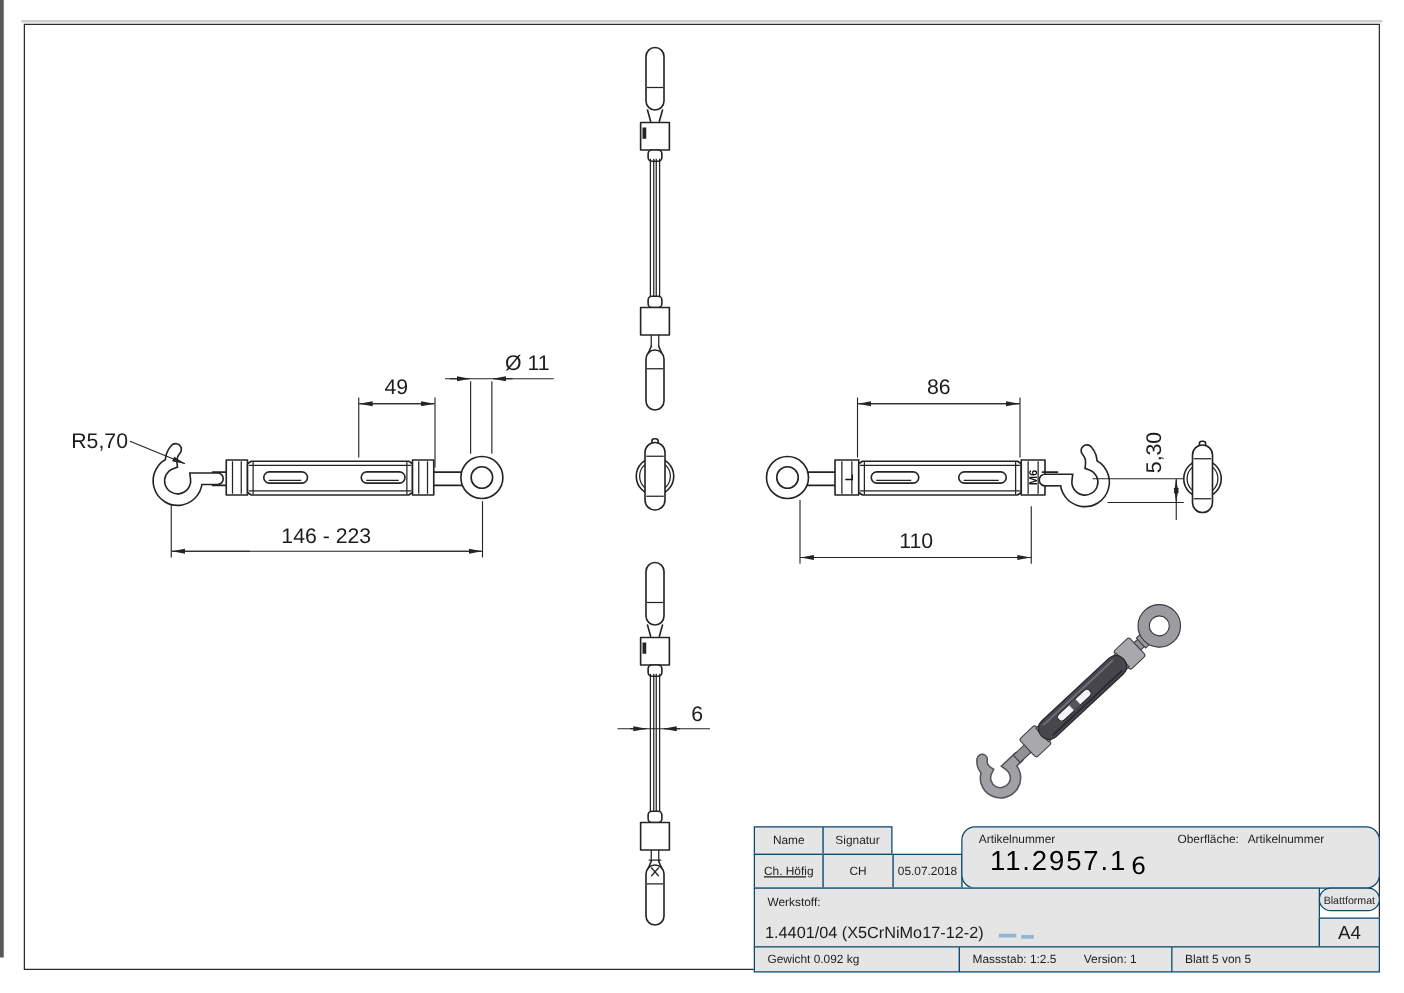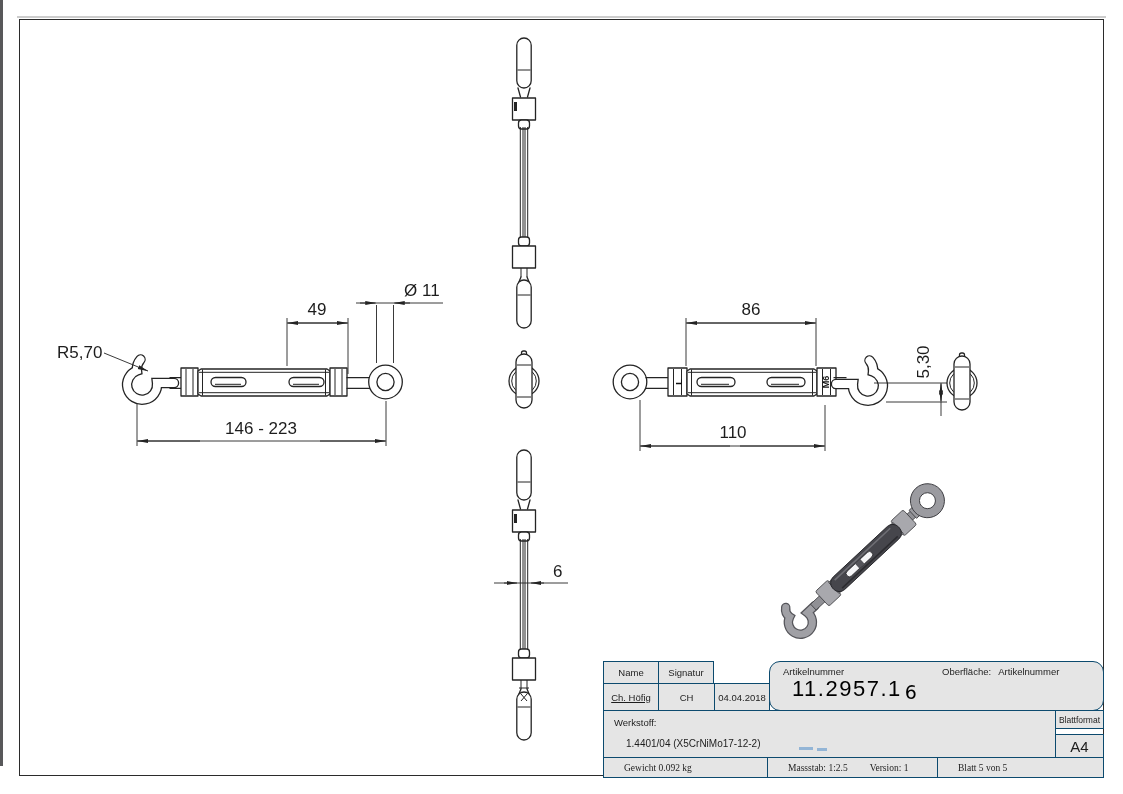--- a/index.html
+++ b/index.html
@@ -13,30 +13,30 @@
   .ln{stroke:#242424;stroke-width:1.3;fill:none;stroke-linecap:round;stroke-linejoin:round;}
   .wf{fill:#ffffff;}
   .thin{stroke:#242424;stroke-width:1;fill:none;}
   .dim{stroke:#242424;stroke-width:0.9;fill:none;}
   .dimtxt{font-size:17px;fill:#1d1d1d;}
   .marktxt{font-size:9px;font-weight:bold;fill:#111;}
   
   .tb{position:absolute;left:603px;top:661px;width:501px;height:117px;font-size:10px;}
   .cell{position:absolute;border:1px solid #0c4a6e;box-sizing:border-box;background:#e5e5e5;}
   .c-center{display:flex;align-items:center;justify-content:center;}
-  .c-left{display:flex;align-items:center;padding-left:20px;font-family:Liberation Serif, serif;}
+  .c-left{display:flex;align-items:center;padding-left:10px;}
   .lbl{font-size:9.5px;}
   .artikel-label{position:absolute;left:13px;top:4px;font-size:9.5px;}
   .artikel-value{position:absolute;left:22px;top:14px;font-size:22px;letter-spacing:1.5px;color:#000;}
   .artikel-suffix{font-size:19px;letter-spacing:0;position:relative;top:3px;left:3px;
                   font-family:"DejaVu Sans", sans-serif;}
   .oberflaeche{position:absolute;left:172px;top:4px;font-size:9.5px;}
   .oberflaeche b{font-weight:normal;margin-left:7px;}
   .werk-label{position:absolute;left:10px;top:6px;font-size:9.5px;}
-  .werk-value{position:absolute;left:22px;top:27px;font-size:10px;}
+  .werk-value{position:absolute;left:8px;top:27px;font-size:13px;}
   .a4{font-size:15px;}
   .blue-dash{position:absolute;height:2.5px;background:#93b5d6;}
 </style>
 </head>
 <body>
 
 <div id="stage">
   <div class="edge-strip"></div>
   <div class="shadow-line"></div>
   <div class="frame"></div>
@@ -233,33 +233,33 @@
       <circle cx="84" cy="0" r="8" stroke="#3a3a3e" stroke-width="0.9" fill="none"></circle>
     </g>
   </svg>
 
   <div class="tb">
     <div class="cell c-center lbl" style="left:0;top:0;width:56px;height:23px;">Name</div>
     <div class="cell c-center lbl" style="left:55px;top:0;width:56px;height:23px;">Signatur</div>
     <div class="cell c-center lbl" style="left:111px;top:0;width:56px;height:23px;margin-top:35px;">Datum</div>
     <div class="cell c-center lbl" style="left:0;top:22px;width:56px;height:28px;text-decoration:underline;">Ch. Höfig</div>
     <div class="cell c-center lbl" style="left:55px;top:22px;width:57px;height:28px;">CH</div>
-    <div class="cell c-center lbl" style="left:111px;top:22px;width:56px;height:28px;">04.04.2018</div>
+    <div class="cell c-center lbl" style="left:111px;top:22px;width:56px;height:28px;">05.07.2018</div>
 
     <div class="cell" style="left:166px;top:0;width:335px;height:50px;border-radius:11px;">
       <span class="artikel-label">Artikelnummer</span>
       <span class="artikel-value"><span>11.2957.1</span><span class="artikel-suffix">6</span></span>
       <span class="oberflaeche"><span>Oberfläche:</span><b>Artikelnummer</b></span>
     </div>
 
     <div class="cell" style="left:0;top:49px;width:453px;height:48px;">
       <span class="werk-label">Werkstoff:</span>
       <span class="werk-value">1.4401/04 (X5CrNiMo17-12-2)</span>
     </div>
-    <div class="cell c-center" style="left:452px;top:49px;width:49px;height:19px;font-size:8.5px;">Blattformat</div>
+    <div class="cell c-center" style="left:452px;top:49px;width:49px;height:19px;font-size:8.5px;border-radius:10px;">Blattformat</div>
     <div class="cell c-center a4" style="left:452px;top:73px;width:49px;height:24px;">A4</div>
 
     <div class="cell c-left lbl" style="left:0;top:96px;width:165px;height:21px;">Gewicht 0.092 kg</div>
     <div class="cell c-left lbl" style="left:164px;top:96px;width:171px;height:21px;">
       <span>Massstab: 1:2.5</span>
       <span style="margin-left:22px;">Version: 1</span>
     </div>
     <div class="cell c-left lbl" style="left:334px;top:96px;width:167px;height:21px;">Blatt 5 von 5</div>
   </div>
 

